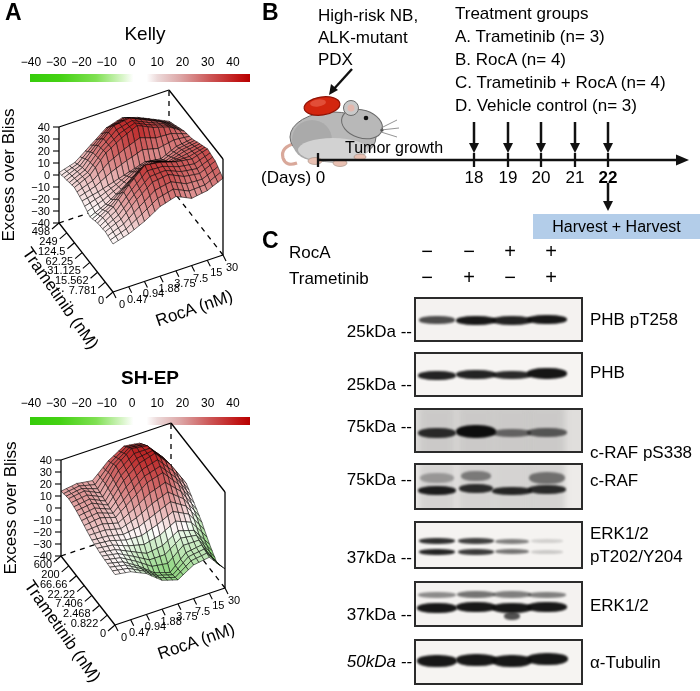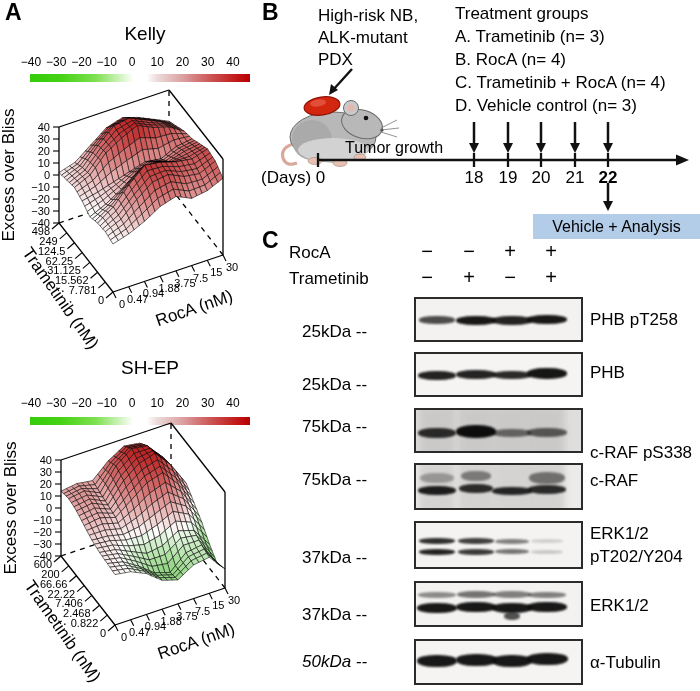--- a/index.html
+++ b/index.html
@@ -15,21 +15,21 @@
   svg { overflow:visible; font-family:"Liberation Sans", sans-serif; }
   .surf { position:absolute; }
   .txt17 { position:absolute; font-size:17px; line-height:22px; white-space:pre-line; }
   .tg-item { font-size:17px; line-height:23px; white-space:nowrap; }
   .day-num { position:absolute; transform:translateX(-50%); font-size:17px; }
   .harvest { position:absolute; font-size:16px; line-height:25px; text-align:center; }
   .sign { position:absolute; transform:translateX(-50%); font-size:20px; line-height:22px; }
   .blot { position:absolute; left:414px; width:169px; border:2px solid #2b2b2b; overflow:hidden; }
   .band { position:absolute; background:#0d0d0d; border-radius:45%; filter:blur(0.8px); }
   .smear { position:absolute; background:#8f8f8f; filter:blur(3px); }
-  .kda { position:absolute; width:110px; left:302px; text-align:left; font-size:17px; white-space:nowrap; }
+  .kda { position:absolute; width:110px; left:302px; text-align:right; font-size:17px; white-space:nowrap; }
   .blot-label { position:absolute; left:590px; font-size:17px; line-height:23px; white-space:pre-line; }
 </style>
 </head>
 <body>
 
 <div id="fig">
 
   <div class="plabel" style="left:5px; top:0;">A</div>
 
   <div class="ptitle" style="left:65px; top:23px; width:160px;">Kelly</div>
@@ -544,21 +544,21 @@
       <text x="65.42857142857143" y="169.71428571428572" text-anchor="end" font-size="11" fill="#000">124.5</text>
       <line x1="66.71428571428572" y1="147.85714285714286" x2="59.71428571428572" y2="153.85714285714286" stroke="#000" stroke-width="1.1"></line>
       <text x="57.71428571428572" y="159.85714285714286" text-anchor="end" font-size="11" fill="#000">249</text>
       <line x1="59" y1="138" x2="52" y2="144" stroke="#000" stroke-width="1.1"></line>
       <text x="50" y="150" text-anchor="end" font-size="11" fill="#000">498</text>
       <text x="196" y="228.5" text-anchor="middle" font-size="17" fill="#000" transform="rotate(-19 196 228.5)">RocA (nM)</text>
       <text x="56" y="216.5" text-anchor="middle" font-size="17" fill="#000" transform="rotate(55 56 216.5)">Trametinib (nM)</text>
       <text x="14" y="90" text-anchor="middle" font-size="17" fill="#000" transform="rotate(-90 14 90)">Excess over Bliss</text>
     </svg>
 
-  <div class="ptitle" style="left:70px; top:357px; width:160px;">SH-EP</div>
+  <div class="ptitle" style="left:70px; top:367px; width:160px;font-weight:bold;">SH-EP</div>
   <div class="cbar-ticks" id="cbt1" style="top:396px;">
       <span style="left: 31px;">−40</span>
       <span style="left: 56.25px;">−30</span>
       <span style="left: 81.5px;">−20</span>
       <span style="left: 106.75px;">−10</span>
       <span style="left: 132px;">0</span>
       <span style="left: 157.25px;">10</span>
       <span style="left: 182.5px;">20</span>
       <span style="left: 207.75px;">30</span>
       <span style="left: 233px;">40</span>
@@ -1143,21 +1143,21 @@
 
   <div class="abs" style="left:345px; top:139px; font-size:16px;">Tumor growth</div>
   <div class="abs" style="left:261px; top:168px; font-size:17px;">(Days) 0</div>
   <div id="day-nums">
       <div class="day-num" style="left: 474px; top: 168px;">18</div>
       <div class="day-num" style="left: 508px; top: 168px;">19</div>
       <div class="day-num" style="left: 541px; top: 168px;">20</div>
       <div class="day-num" style="left: 575px; top: 168px;">21</div>
       <div class="day-num" style="left: 608px; top: 168px; font-weight: bold;">22</div>
     </div>
-  <div class="harvest" id="harvest-box" style="left: 533px; top: 214px; width: 167px; height: 25px; background: rgb(179, 205, 233);">Vehicle + Analysis</div>
+  <div class="harvest" id="harvest-box" style="left: 533px; top: 214px; width: 167px; height: 25px; background: rgb(179, 205, 233);">Harvest + Harvest</div>
 
   <div class="plabel" style="left:262px; top:228px;">C</div>
   <div class="abs" style="left:289px; top:243px; font-size:17px;">RocA</div>
   <div class="abs" style="left:289px; top:269px; font-size:17px;">Trametinib</div>
   <div id="signs">
       <div class="sign" style="left: 427px; top: 240px;">−</div>
       <div class="sign" style="left: 469px; top: 240px;">−</div>
       <div class="sign" style="left: 510px; top: 240px;">+</div>
       <div class="sign" style="left: 551px; top: 240px;">+</div>
       <div class="sign" style="left: 427px; top: 266px;">−</div>

